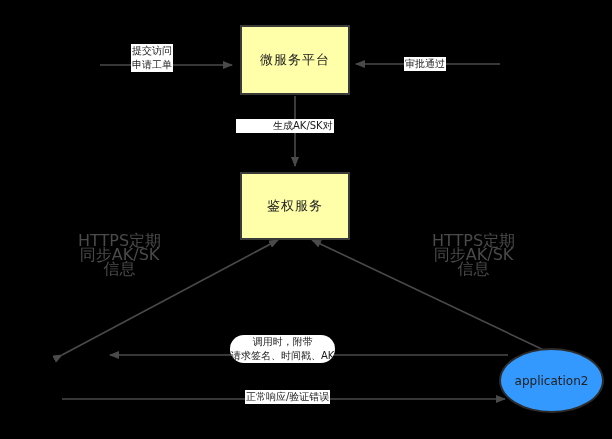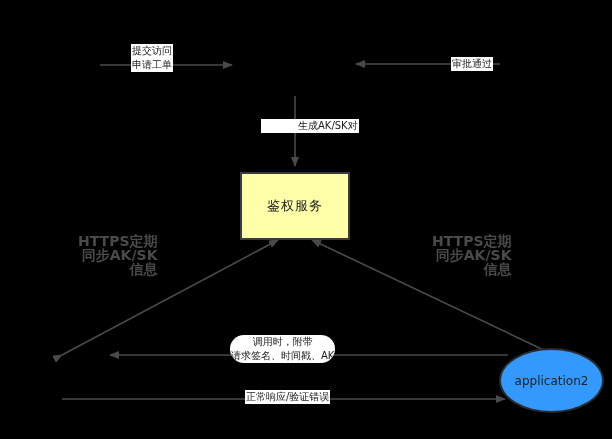--- a/index.html
+++ b/index.html
@@ -53,25 +53,24 @@
     font-size: 10px;
     line-height: 14px;
     text-align: center;
     white-space: pre;
     padding: 0 1px;
   }
   .edge-label-plain {
     position: absolute;
     background: transparent;
     color: #4a4a4a;
-    font-size: 14px;
+    font-size: 16px;
     line-height: 14px;
-    text-align: right;
+    text-align: center;
     white-space: pre;
-    font-weight: bold;
   }
 </style>
 </head>
 <body>
 
 <div id="canvas">
 
   <svg id="wires" viewBox="0 0 612 439">
     <defs>
       <marker id="arrow-r" markerWidth="10" markerHeight="8" refX="9" refY="4" orient="auto" markerUnits="userSpaceOnUse">
@@ -104,36 +103,39 @@
 
     <g>
       <line x1="508" y1="355" x2="110" y2="355" stroke="#4a4a4a" stroke-width="1.6" marker-end="url(#arrow-l)"></line>
     </g>
 
     <g>
       <line x1="62" y1="399" x2="505" y2="399" stroke="#4a4a4a" stroke-width="1.6" marker-end="url(#arrow-r)"></line>
     </g>
   </svg>
 
+  <div class="node-box" style="left:240px; top:25px; width:110px; height:70px;">
+    <span>微服务平台</span>
+  </div>
 
   <div class="node-box" style="left:240px; top:172px; width:110px; height:68px;text-align:right;">
     <span>鉴权服务</span>
   </div>
 
 
   <div class="node-ellipse" style="left:499px; top:348px; width:105px; height:65px;">
     <span>application2</span>
   </div>
 
   <div class="edge-label" style="left:131px; top:44px;">提交访问
 申请工单</div>
 
-  <div class="edge-label" style="left:404px; top:57px;margin-left:47px;">审批通过</div>
+  <div class="edge-label" style="left:404px; top:57px;">审批通过</div>
 
-  <div class="edge-label" style="left:261px; top:119px;padding-left:37px;">生成AK/SK对</div>
+  <div class="edge-label" style="left:236px; top:119px;padding-left:37px;">生成AK/SK对</div>
 
   <div class="edge-label-plain" style="left:78px; top:234px;">HTTPS定期
 同步AK/SK
 信息</div>
 
   <div class="edge-label-plain" style="left:432px; top:234px;">HTTPS定期
 同步AK/SK
 信息</div>
 
   <div class="edge-label" style="left:230px; top:335px;border-radius:14px;">调用时，附带

